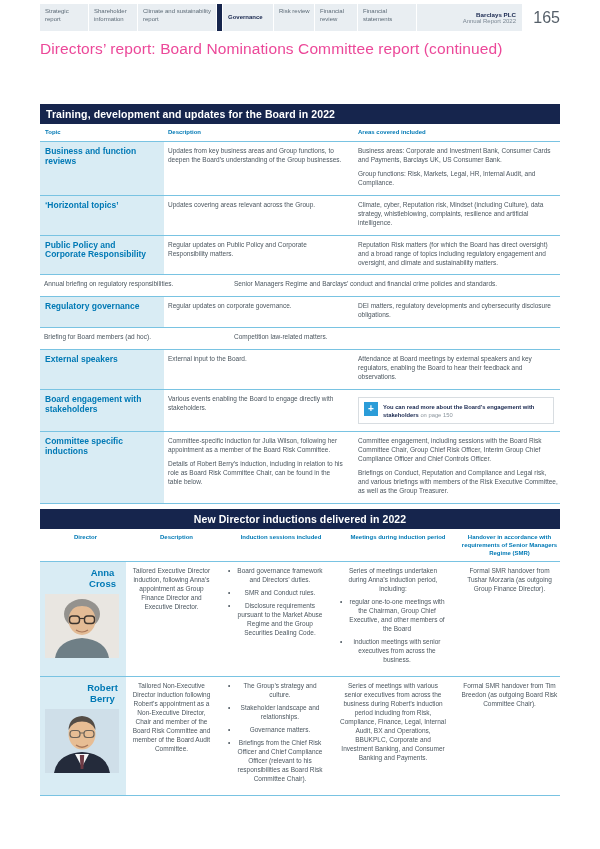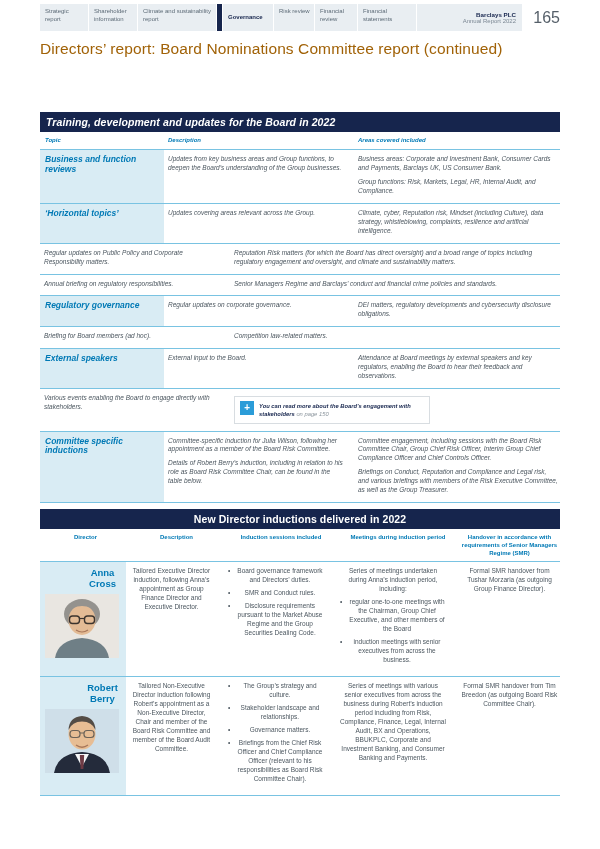--- a/index.html
+++ b/index.html
@@ -35,21 +35,21 @@
   .brand-name { font-size: 6.2px; font-weight: bold; color: #16254d; }
   .brand-sub { font-size: 6px; color: #7c8894; }
   .pagenum {
     width: 38px; background: #fff; color: #555f69; font-size: 16px;
     display: flex; align-items: center; justify-content: flex-end; padding-left: 4px;
   }
 
   
   .page-title {
     position: absolute; left: 40px; top: 40px; width: 520px;
-    font-size: 15.5px; font-weight: 400; color: #a16207; letter-spacing: 0.1px;
+    font-size: 15.5px; font-weight: 400; color: #ec4899; letter-spacing: 0.1px;
   }
 
   
   .tbl { position: absolute; left: 40px; width: 520px; }
   .tbl-title {
     background: #16254d; color: #ffffff; font-weight: bold; font-size: 10.5px;
     padding: 4px 6px 4px 6px; letter-spacing: 0.1px;
   }
   .row { display: flex; align-items: stretch; }
   .row + .row { border-top: 1px solid #79c3e2; }
@@ -137,21 +137,21 @@
       </div>
     <div class="brand-block">
       <div class="brand-name">Barclays PLC</div>
       <div class="brand-sub">Annual Report 2022</div>
     </div>
     <div class="pagenum">165</div>
   </header>
 
   <h1 class="page-title">Directors’ report: Board Nominations Committee report (continued)</h1>
 
-  <section class="tbl" style="top:112px;font-style:italic;">
+  <section class="tbl" style="top:104px;">
     <div class="tbl-title">Training, development and updates for the Board in 2022</div>
     <div class="rows">
       <div class="row t1-head">
         <div class="th t1-c1">Topic</div>
         <div class="th t1-c2">Description</div>
         <div class="th t1-c3">Areas covered included</div>
       </div>
 
       <div class="row">
         <div class="topic-cell t1-c1">Business and function reviews</div>
@@ -168,20 +168,21 @@
         <div class="topic-cell t1-c1">‘Horizontal topics’</div>
         <div class="cell t1-c2">
             <p>Updates covering areas relevant across the Group.</p>
           </div>
         <div class="cell t1-c3">
             <p>Climate, cyber, Reputation risk, Mindset (including Culture), data strategy, whistleblowing, complaints, resilience and artificial intelligence.</p>
           </div>
       </div>
 
       <div class="row">
+        <div class="topic-cell t1-c1">Public Policy and Corporate Responsibility</div>
         <div class="cell t1-c2">
             <p>Regular updates on Public Policy and Corporate Responsibility matters.</p>
           </div>
         <div class="cell t1-c3">
             <p>Reputation Risk matters (for which the Board has direct oversight) and a broad range of topics including regulatory engagement and oversight, and climate and sustainability matters.</p>
           </div>
       </div>
 
       <div class="row">
         <div class="cell t1-c2">
@@ -215,20 +216,21 @@
         <div class="topic-cell t1-c1">External speakers</div>
         <div class="cell t1-c2">
             <p>External input to the Board.</p>
           </div>
         <div class="cell t1-c3">
             <p>Attendance at Board meetings by external speakers and key regulators, enabling the Board to hear their feedback and observations.</p>
           </div>
       </div>
 
       <div class="row">
+        <div class="topic-cell t1-c1">Board engagement with stakeholders</div>
         <div class="cell t1-c2">
             <p>Various events enabling the Board to engage directly with stakeholders.</p>
           </div>
         <div class="cell t1-c3">
           <div class="callout">
             <div class="callout-icon">+</div>
             <div class="callout-text"><b>You can read more about the Board’s engagement with stakeholders</b><span> on page 150</span></div>
           </div>
         </div>
       </div>

